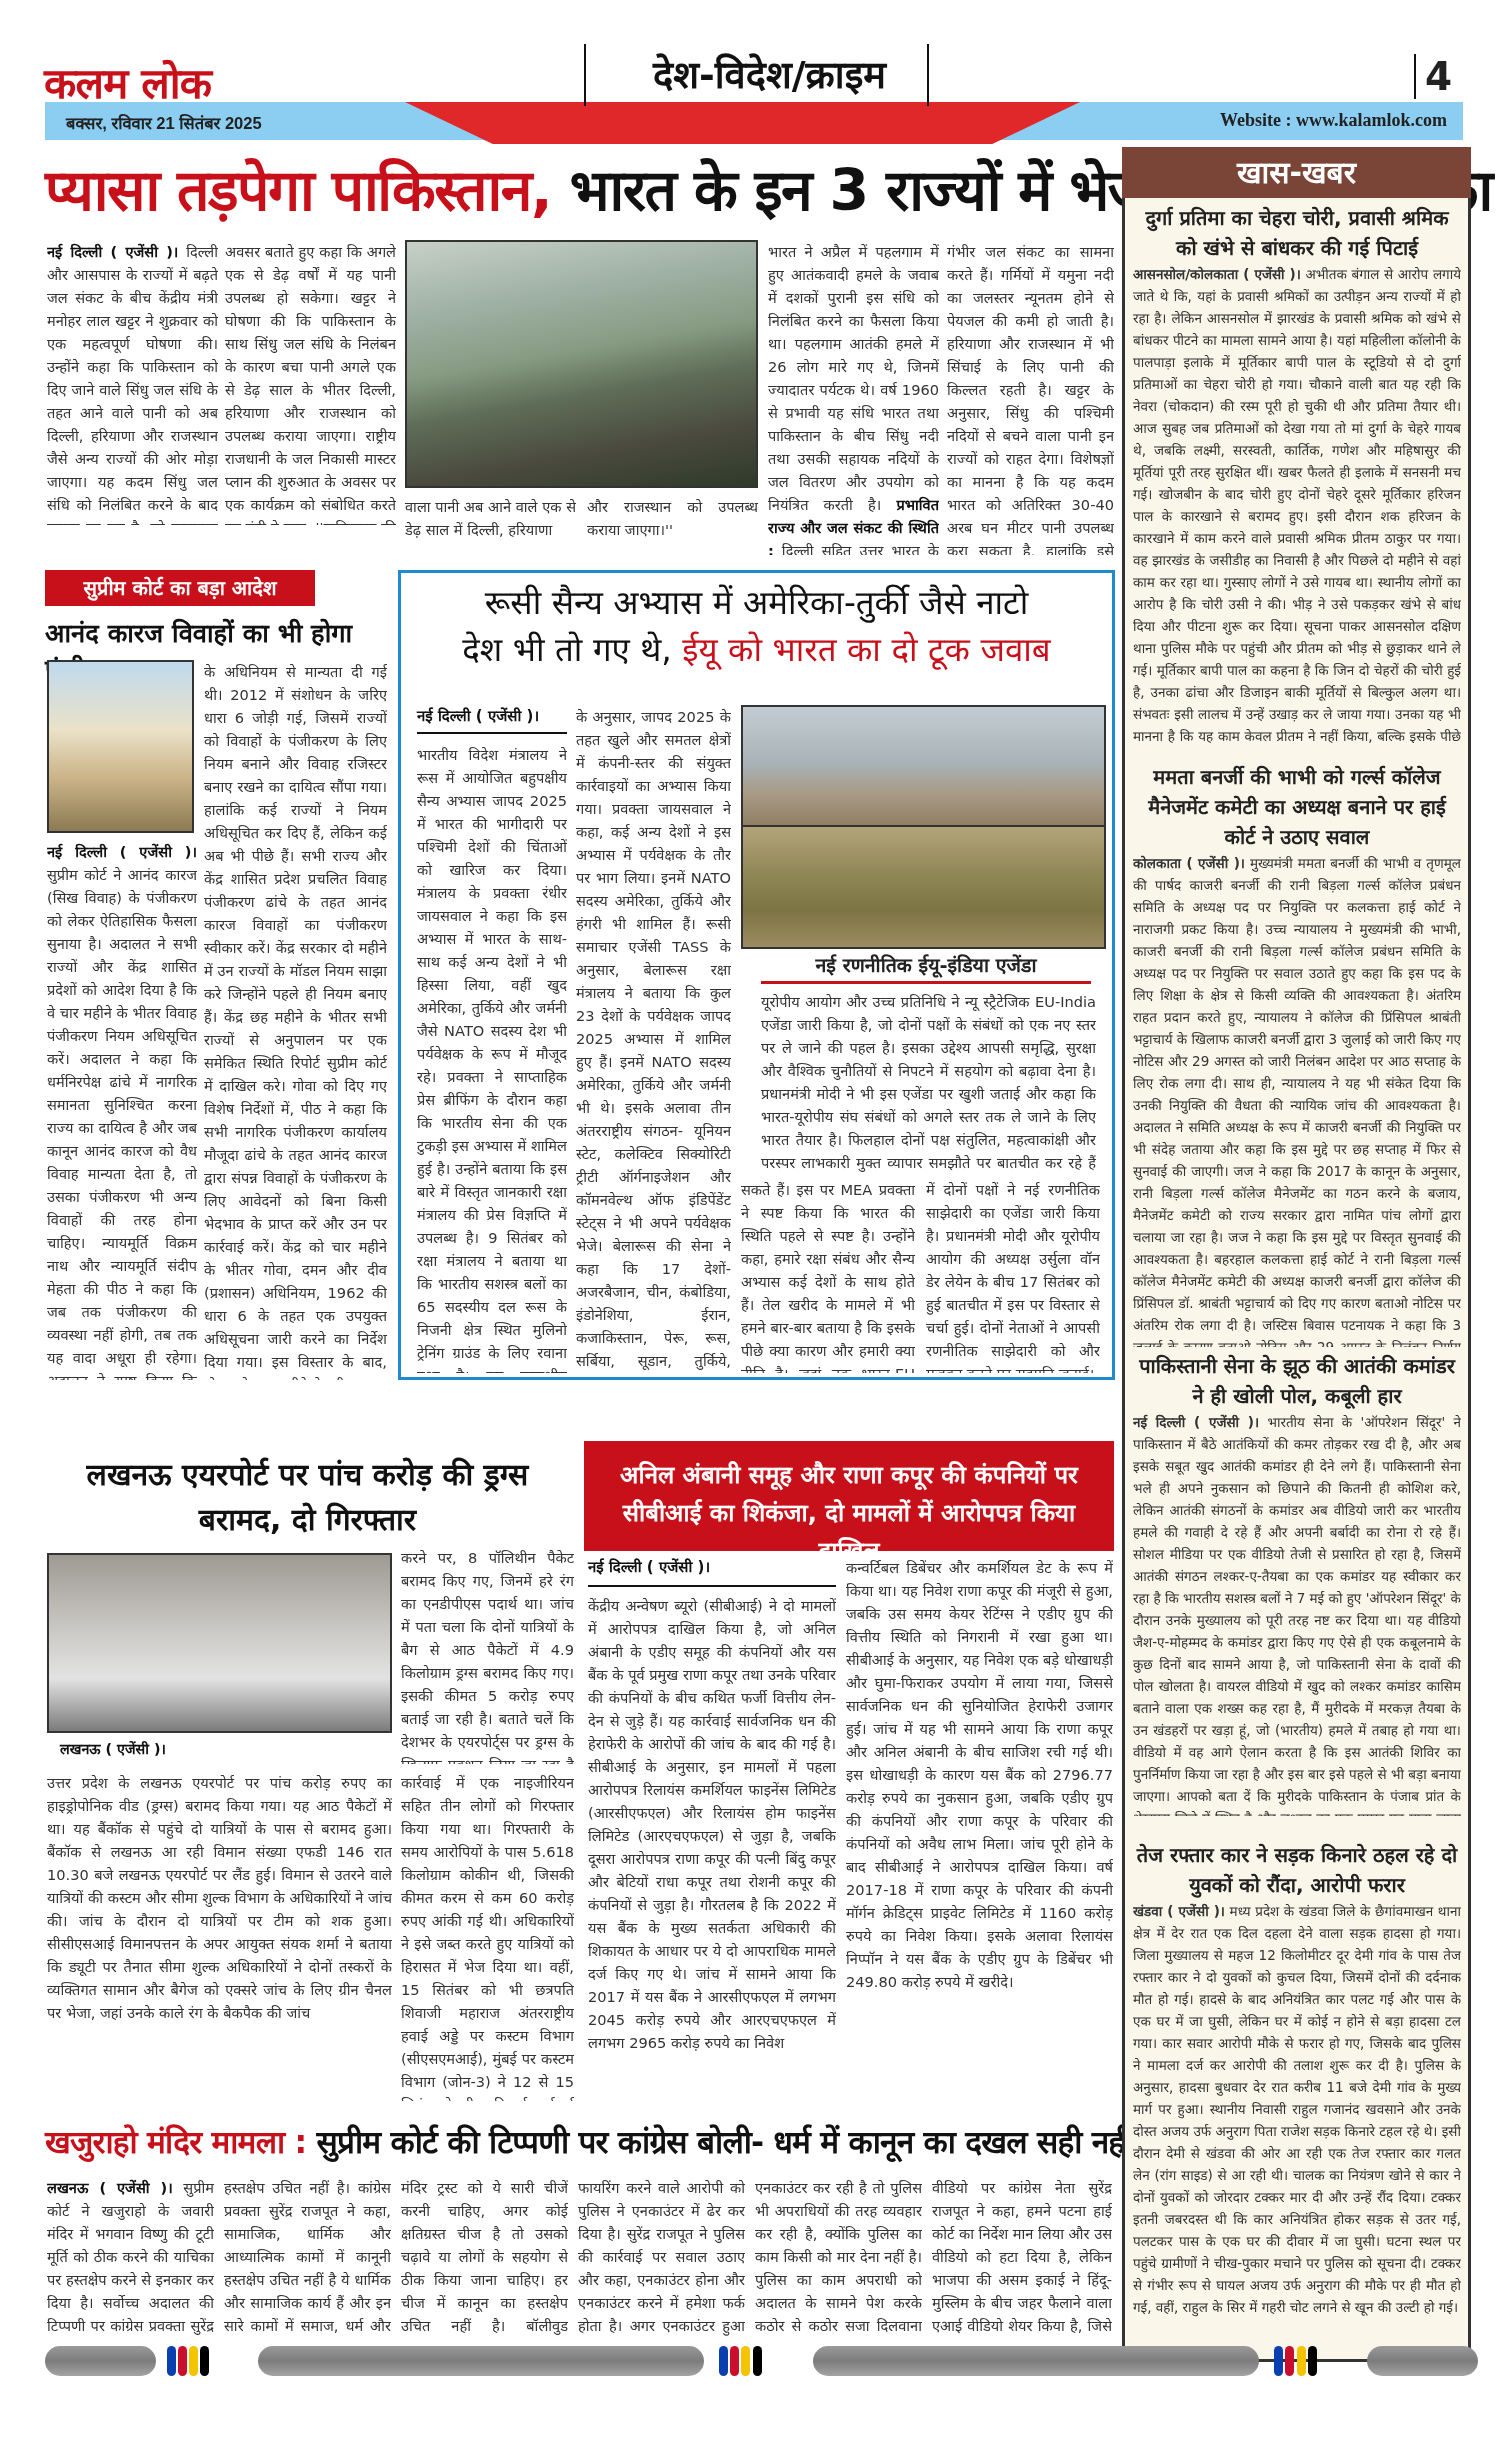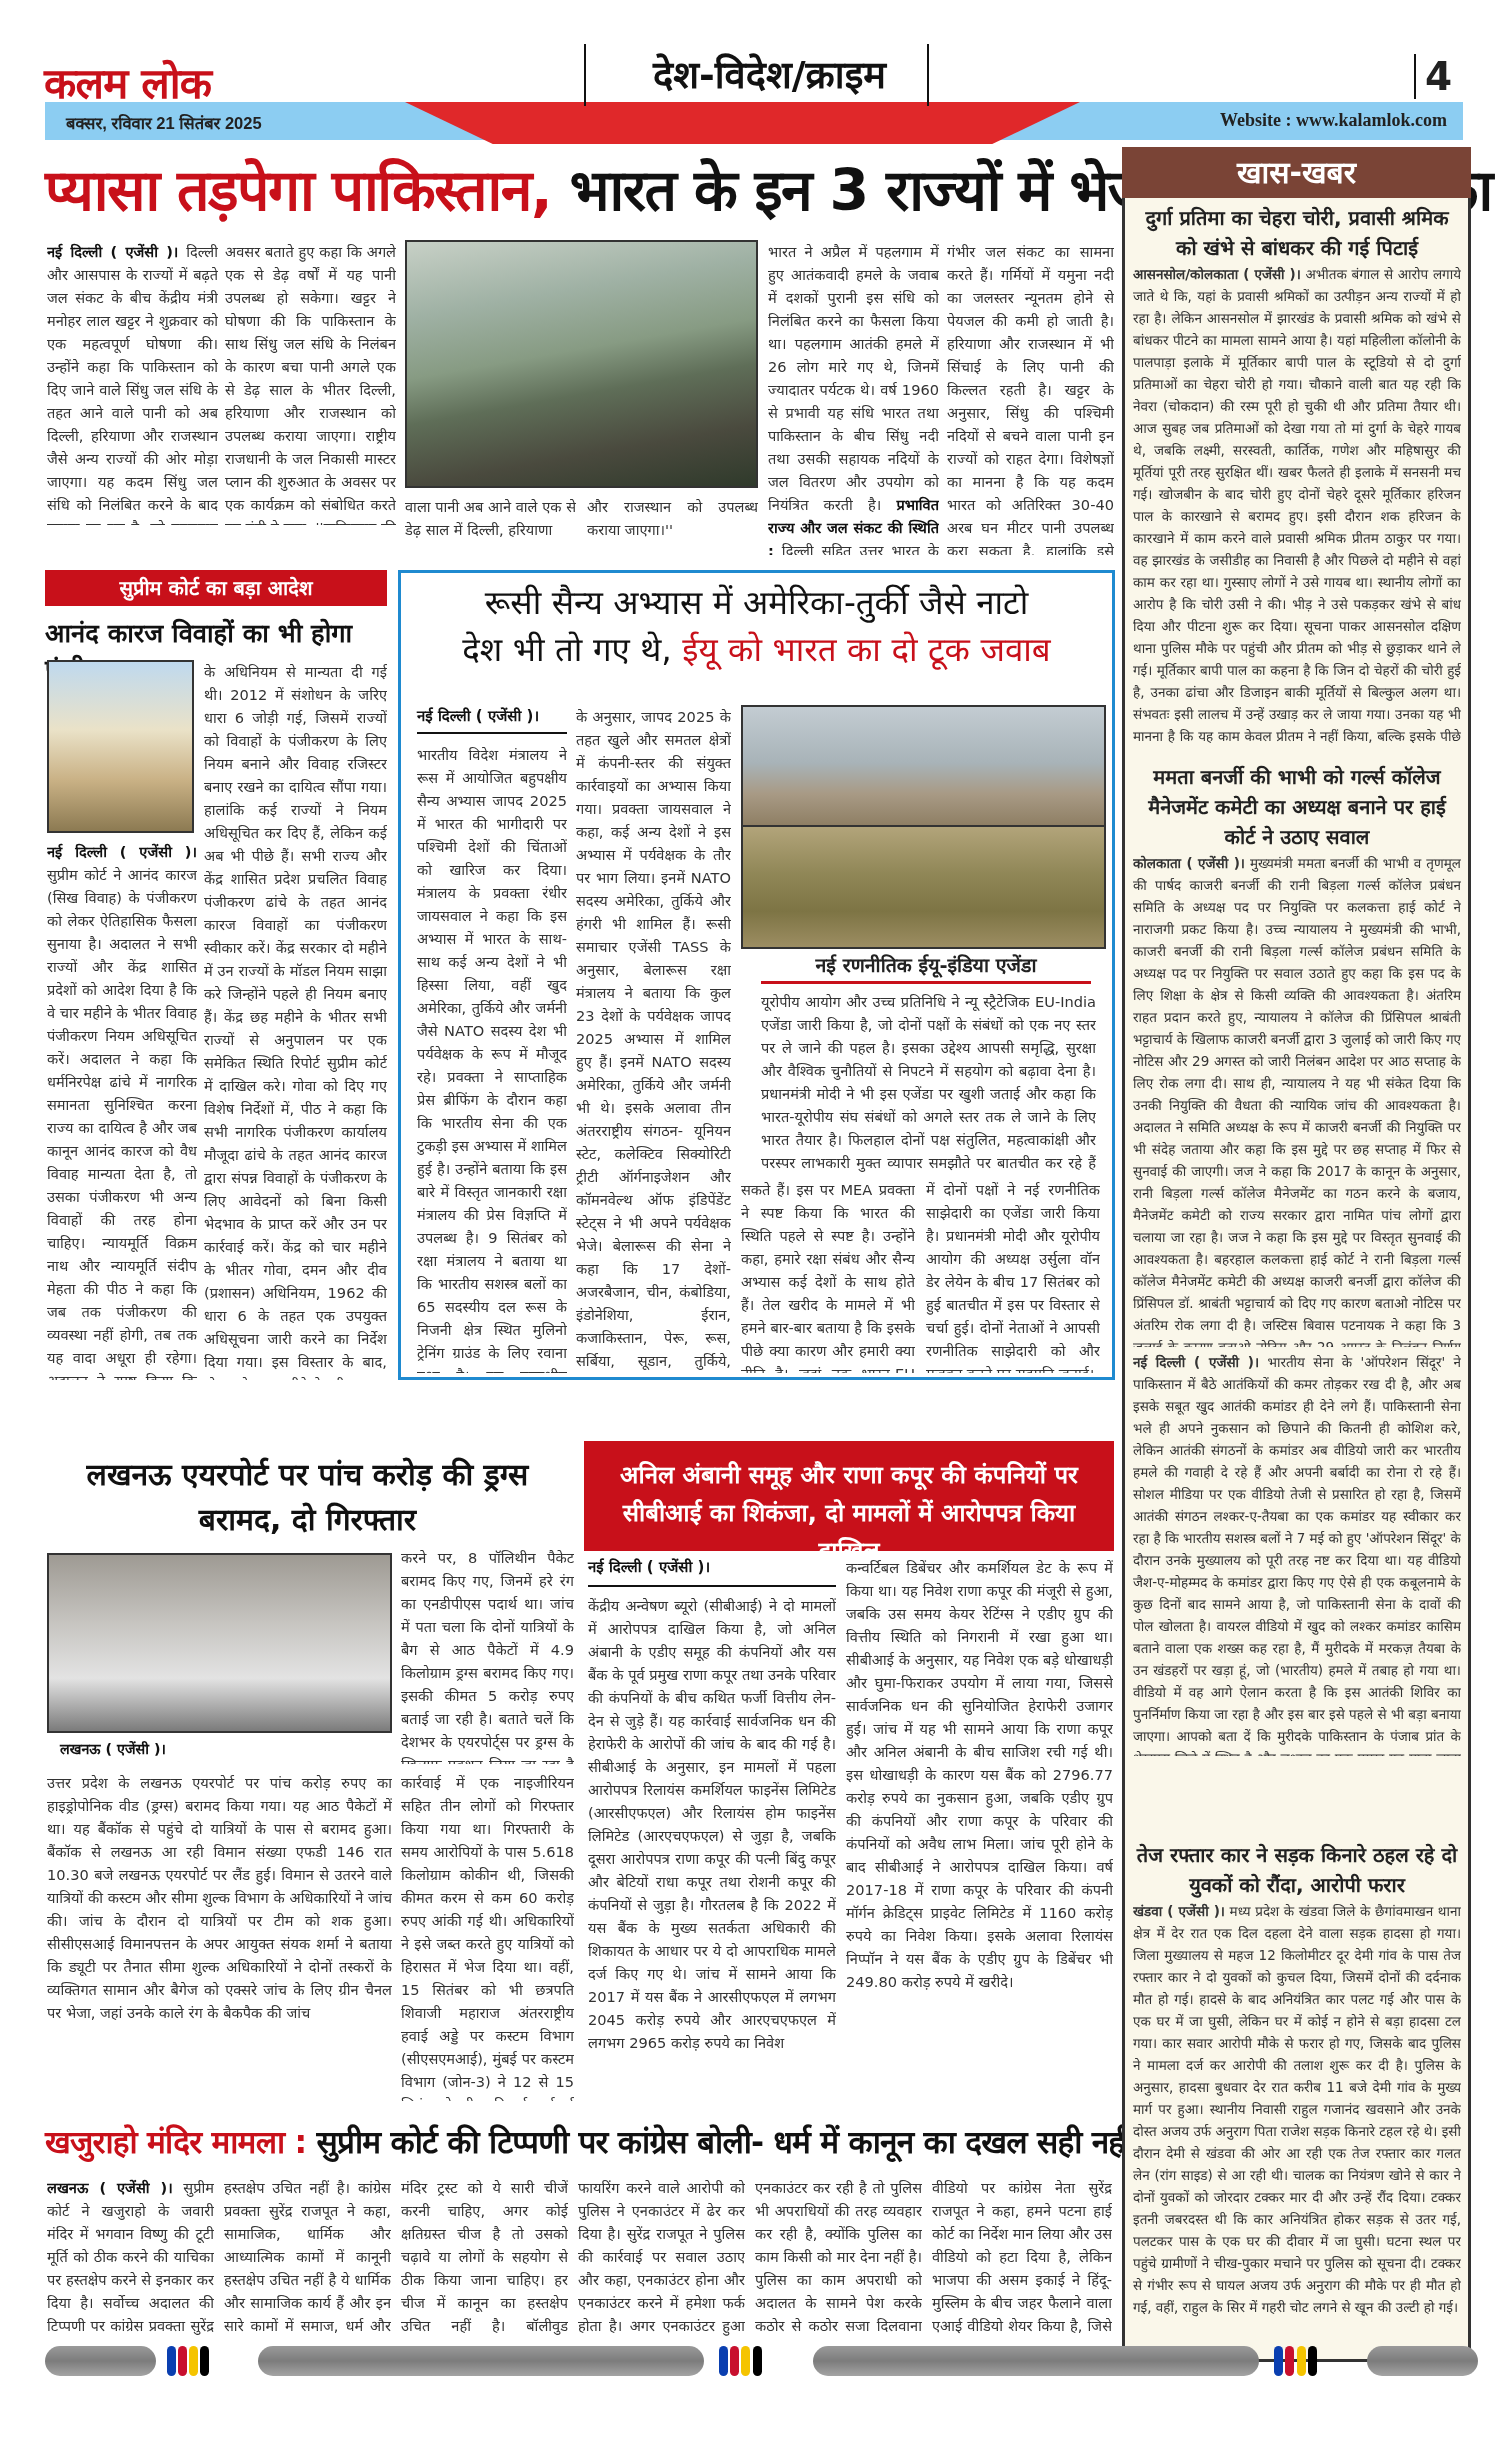--- a/index.html
+++ b/index.html
@@ -60,21 +60,21 @@
 <div class="abs photo photo-dam" style="left:405px; top:240px; width:353px; height:248px;"></div>
 <div class="abs col" style="left:405px; top:495px; width:171px; height:53px;">वाला पानी अब आने वाले एक से डेढ़ साल में दिल्ली, हरियाणा</div>
 <div class="abs col" style="left:587px; top:495px; width:171px; height:53px;">और राजस्थान को उपलब्ध कराया जाएगा।''</div>
 <div class="abs col" style="left:768px; top:240px; width:171px; height:315px;">
   <span>भारत ने अप्रैल में पहलगाम में हुए आतंकवादी हमले के जवाब में दशकों पुरानी इस संधि को निलंबित करने का फैसला किया था। पहलगाम आतंकी हमले में 26 लोग मारे गए थे, जिनमें ज्यादातर पर्यटक थे। वर्ष 1960 से प्रभावी यह संधि भारत तथा पाकिस्तान के बीच सिंधु नदी तथा उसकी सहायक नदियों के जल वितरण और उपयोग को नियंत्रित करती है।</span>
   <b>प्रभावित राज्य और जल संकट की स्थिति :</b>
   <span>दिल्ली सहित उत्तर भारत के कई राज्य</span>
 </div>
 <div class="abs col" style="left:947px; top:240px; width:167px; height:315px;">गंभीर जल संकट का सामना करते हैं। गर्मियों में यमुना नदी का जलस्तर न्यूनतम होने से पेयजल की कमी हो जाती है। हरियाणा और राजस्थान में भी सिंचाई के लिए पानी की किल्लत रहती है। खट्टर के अनुसार, सिंधु की पश्चिमी नदियों से बचने वाला पानी इन राज्यों को राहत देगा। विशेषज्ञों का मानना है कि यह कदम भारत को अतिरिक्त 30-40 अरब घन मीटर पानी उपलब्ध करा सकता है, हालांकि इसे स्टोर करने और वितरित करने के लिए बड़े पैमाने पर बुनियादी ढांचे की जरूरत होगी।</div>
 
-<div class="abs redbar" style="left:45px; top:570px; width:342px; height:36px; font-size:20px; line-height:36px;">सुप्रीम कोर्ट का बड़ा आदेश</div>
+<div class="abs redbar" style="left:45px; top:570px; width:270px; height:36px; font-size:20px; line-height:36px;">सुप्रीम कोर्ट का बड़ा आदेश</div>
 <div class="abs" style="left:45px; top:615px; width:345px; font-size:25.5px; font-weight:bold; color:#111; line-height:36px;">आनंद कारज विवाहों का भी होगा पंजीकरण</div>
 <div class="abs photo photo-court" style="left:47px; top:660px; width:147px; height:173px;"></div>
 <div class="abs col" style="left:47px; top:840px; width:150px; height:540px;">
   <b>नई दिल्ली ( एजेंसी )।</b>
   <span>सुप्रीम कोर्ट ने आनंद कारज (सिख विवाह) के पंजीकरण को लेकर ऐतिहासिक फैसला सुनाया है। अदालत ने सभी राज्यों और केंद्र शासित प्रदेशों को आदेश दिया है कि वे चार महीने के भीतर विवाह पंजीकरण नियम अधिसूचित करें। अदालत ने कहा कि धर्मनिरपेक्ष ढांचे में नागरिक समानता सुनिश्चित करना राज्य का दायित्व है और जब कानून आनंद कारज को वैध विवाह मान्यता देता है, तो उसका पंजीकरण भी अन्य विवाहों की तरह होना चाहिए। न्यायमूर्ति विक्रम नाथ और न्यायमूर्ति संदीप मेहता की पीठ ने कहा कि जब तक पंजीकरण की व्यवस्था नहीं होगी, तब तक यह वादा अधूरा ही रहेगा। अदालत ने स्पष्ट किया कि राज्य को किसी नागरिक की आस्था को विशेषाधिकार में बदलना चाहिए और न ही बाधा में। बता दें कि सिख परंपरा के आनंद कारज विवाह को 1909</span>
 </div>
 <div class="abs col" style="left:204px; top:660px; width:183px; height:720px;">के अधिनियम से मान्यता दी गई थी। 2012 में संशोधन के जरिए धारा 6 जोड़ी गई, जिसमें राज्यों को विवाहों के पंजीकरण के लिए नियम बनाने और विवाह रजिस्टर बनाए रखने का दायित्व सौंपा गया। हालांकि कई राज्यों ने नियम अधिसूचित कर दिए हैं, लेकिन कई अब भी पीछे हैं। सभी राज्य और केंद्र शासित प्रदेश प्रचलित विवाह पंजीकरण ढांचे के तहत आनंद कारज विवाहों का पंजीकरण स्वीकार करें। केंद्र सरकार दो महीने में उन राज्यों के मॉडल नियम साझा करे जिन्होंने पहले ही नियम बनाए हैं। केंद्र छह महीने के भीतर सभी राज्यों से अनुपालन पर एक समेकित स्थिति रिपोर्ट सुप्रीम कोर्ट में दाखिल करे। गोवा को दिए गए विशेष निर्देशों में, पीठ ने कहा कि सभी नागरिक पंजीकरण कार्यालय मौजूदा ढांचे के तहत आनंद कारज द्वारा संपन्न विवाहों के पंजीकरण के लिए आवेदनों को बिना किसी भेदभाव के प्राप्त करें और उन पर कार्रवाई करें। केंद्र को चार महीने के भीतर गोवा, दमन और दीव (प्रशासन) अधिनियम, 1962 की धारा 6 के तहत एक उपयुक्त अधिसूचना जारी करने का निर्देश दिया गया। इस विस्तार के बाद, गोवा को चार महीने के भीतर धारा 6 के तहत नियम अधिसूचित करने का आदेश दिया गया।</div>
 
 <div class="abs blue-box" style="left:398px; top:570px; width:717px; height:810px;"></div>
 <div class="abs" style="left:413px; top:579px; width:687px; text-align:center; font-size:33px; font-weight:normal; line-height:47px; color:#111;">
@@ -125,20 +125,21 @@
   <div class="side-title">दुर्गा प्रतिमा का चेहरा चोरी, प्रवासी श्रमिक को खंभे से बांधकर की गई पिटाई</div>
   <div class="side-text" style="height:480px;"><b>आसनसोल/कोलकाता ( एजेंसी )।</b> <span>अभीतक बंगाल से आरोप लगाये जाते थे कि, यहां के प्रवासी श्रमिकों का उत्पीड़न अन्य राज्यों में हो रहा है। लेकिन आसनसोल में झारखंड के प्रवासी श्रमिक को खंभे से बांधकर पीटने का मामला सामने आया है। यहां महिलीला कॉलोनी के पालपाड़ा इलाके में मूर्तिकार बापी पाल के स्टूडियो से दो दुर्गा प्रतिमाओं का चेहरा चोरी हो गया। चौकाने वाली बात यह रही कि नेवरा (चोकदान) की रस्म पूरी हो चुकी थी और प्रतिमा तैयार थी। आज सुबह जब प्रतिमाओं को देखा गया तो मां दुर्गा के चेहरे गायब थे, जबकि लक्ष्मी, सरस्वती, कार्तिक, गणेश और महिषासुर की मूर्तियां पूरी तरह सुरक्षित थीं। खबर फैलते ही इलाके में सनसनी मच गई। खोजबीन के बाद चोरी हुए दोनों चेहरे दूसरे मूर्तिकार हरिजन पाल के कारखाने से बरामद हुए। इसी दौरान शक हरिजन के कारखाने में काम करने वाले प्रवासी श्रमिक प्रीतम ठाकुर पर गया। वह झारखंड के जसीडीह का निवासी है और पिछले दो महीने से वहां काम कर रहा था। गुस्साए लोगों ने उसे गायब था। स्थानीय लोगों का आरोप है कि चोरी उसी ने की। भीड़ ने उसे पकड़कर खंभे से बांध दिया और पीटना शुरू कर दिया। सूचना पाकर आसनसोल दक्षिण थाना पुलिस मौके पर पहुंची और प्रीतम को भीड़ से छुड़ाकर थाने ले गई। मूर्तिकार बापी पाल का कहना है कि जिन दो चेहरों की चोरी हुई है, उनका ढांचा और डिजाइन बाकी मूर्तियों से बिल्कुल अलग था। संभवतः इसी लालच में उन्हें उखाड़ कर ले जाया गया। उनका यह भी मानना है कि यह काम केवल प्रीतम ने नहीं किया, बल्कि इसके पीछे और लोग शामिल हो सकते हैं।</span></div>
 </div>
 
 <div class="abs" style="left:1133px; top:762px; width:328px;">
   <div class="side-title">ममता बनर्जी की भाभी को गर्ल्स कॉलेज मैनेजमेंट कमेटी का अध्यक्ष बनाने पर हाई कोर्ट ने उठाए सवाल</div>
   <div class="side-text" style="height:495px;"><b>कोलकाता ( एजेंसी )।</b> <span>मुख्यमंत्री ममता बनर्जी की भाभी व तृणमूल की पार्षद काजरी बनर्जी की रानी बिड़ला गर्ल्स कॉलेज प्रबंधन समिति के अध्यक्ष पद पर नियुक्ति पर कलकत्ता हाई कोर्ट ने नाराजगी प्रकट किया है। उच्च न्यायालय ने मुख्यमंत्री की भाभी, काजरी बनर्जी की रानी बिड़ला गर्ल्स कॉलेज प्रबंधन समिति के अध्यक्ष पद पर नियुक्ति पर सवाल उठाते हुए कहा कि इस पद के लिए शिक्षा के क्षेत्र से किसी व्यक्ति की आवश्यकता है। अंतरिम राहत प्रदान करते हुए, न्यायालय ने कॉलेज की प्रिंसिपल श्राबंती भट्टाचार्य के खिलाफ काजरी बनर्जी द्वारा 3 जुलाई को जारी किए गए नोटिस और 29 अगस्त को जारी निलंबन आदेश पर आठ सप्ताह के लिए रोक लगा दी। साथ ही, न्यायालय ने यह भी संकेत दिया कि उनकी नियुक्ति की वैधता की न्यायिक जांच की आवश्यकता है। अदालत ने समिति अध्यक्ष के रूप में काजरी बनर्जी की नियुक्ति पर भी संदेह जताया और कहा कि इस मुद्दे पर छह सप्ताह में फिर से सुनवाई की जाएगी। जज ने कहा कि 2017 के कानून के अनुसार, रानी बिड़ला गर्ल्स कॉलेज मैनेजमेंट का गठन करने के बजाय, मैनेजमेंट कमेटी को राज्य सरकार द्वारा नामित पांच लोगों द्वारा चलाया जा रहा है। जज ने कहा कि इस मुद्दे पर विस्तृत सुनवाई की आवश्यकता है। बहरहाल कलकत्ता हाई कोर्ट ने रानी बिड़ला गर्ल्स कॉलेज मैनेजमेंट कमेटी की अध्यक्ष काजरी बनर्जी द्वारा कॉलेज की प्रिंसिपल डॉ. श्राबंती भट्टाचार्य को दिए गए कारण बताओ नोटिस पर अंतरिम रोक लगा दी है। जस्टिस बिवास पटनायक ने कहा कि 3 जुलाई के कारण बताओ नोटिस और 29 अगस्त के निलंबन निर्णय पर आठ सप्ताह के लिए रोक रहेगी।</span></div>
 </div>
 
 <div class="abs" style="left:1133px; top:1351px; width:328px;">
+  <div class="side-title">पाकिस्तानी सेना के झूठ की आतंकी कमांडर ने ही खोली पोल, कबूली हार</div>
   <div class="side-text" style="height:405px;"><b>नई दिल्ली ( एजेंसी )।</b> <span>भारतीय सेना के 'ऑपरेशन सिंदूर' ने पाकिस्तान में बैठे आतंकियों की कमर तोड़कर रख दी है, और अब इसके सबूत खुद आतंकी कमांडर ही देने लगे हैं। पाकिस्तानी सेना भले ही अपने नुकसान को छिपाने की कितनी ही कोशिश करे, लेकिन आतंकी संगठनों के कमांडर अब वीडियो जारी कर भारतीय हमले की गवाही दे रहे हैं और अपनी बर्बादी का रोना रो रहे हैं। सोशल मीडिया पर एक वीडियो तेजी से प्रसारित हो रहा है, जिसमें आतंकी संगठन लश्कर-ए-तैयबा का एक कमांडर यह स्वीकार कर रहा है कि भारतीय सशस्त्र बलों ने 7 मई को हुए 'ऑपरेशन सिंदूर' के दौरान उनके मुख्यालय को पूरी तरह नष्ट कर दिया था। यह वीडियो जैश-ए-मोहम्मद के कमांडर द्वारा किए गए ऐसे ही एक कबूलनामे के कुछ दिनों बाद सामने आया है, जो पाकिस्तानी सेना के दावों की पोल खोलता है। वायरल वीडियो में खुद को लश्कर कमांडर कासिम बताने वाला एक शख्स कह रहा है, मैं मुरीदके में मरकज़ तैयबा के उन खंडहरों पर खड़ा हूं, जो (भारतीय) हमले में तबाह हो गया था। वीडियो में वह आगे ऐलान करता है कि इस आतंकी शिविर का पुनर्निर्माण किया जा रहा है और इस बार इसे पहले से भी बड़ा बनाया जाएगा। आपको बता दें कि मुरीदके पाकिस्तान के पंजाब प्रांत के शेखपुरा जिले में स्थित है और लश्कर का एक प्रमुख गढ़ माना जाता है।</span></div>
 </div>
 
 <div class="abs" style="left:1133px; top:1840px; width:328px;">
   <div class="side-title">तेज रफ्तार कार ने सड़क किनारे ठहल रहे दो युवकों को रौंदा, आरोपी फरार</div>
   <div class="side-text" style="height:435px;"><b>खंडवा ( एजेंसी )।</b> <span>मध्य प्रदेश के खंडवा जिले के छैगांवमाखन थाना क्षेत्र में देर रात एक दिल दहला देने वाला सड़क हादसा हो गया। जिला मुख्यालय से महज 12 किलोमीटर दूर देमी गांव के पास तेज रफ्तार कार ने दो युवकों को कुचल दिया, जिसमें दोनों की दर्दनाक मौत हो गई। हादसे के बाद अनियंत्रित कार पलट गई और पास के एक घर में जा घुसी, लेकिन घर में कोई न होने से बड़ा हादसा टल गया। कार सवार आरोपी मौके से फरार हो गए, जिसके बाद पुलिस ने मामला दर्ज कर आरोपी की तलाश शुरू कर दी है। पुलिस के अनुसार, हादसा बुधवार देर रात करीब 11 बजे देमी गांव के मुख्य मार्ग पर हुआ। स्थानीय निवासी राहुल गजानंद खवसाने और उनके दोस्त अजय उर्फ अनुराग पिता राजेश सड़क किनारे टहल रहे थे। इसी दौरान देमी से खंडवा की ओर आ रही एक तेज रफ्तार कार गलत लेन (रांग साइड) से आ रही थी। चालक का नियंत्रण खोने से कार ने दोनों युवकों को जोरदार टक्कर मार दी और उन्हें रौंद दिया। टक्कर इतनी जबरदस्त थी कि कार अनियंत्रित होकर सड़क से उतर गई, पलटकर पास के एक घर की दीवार में जा घुसी। घटना स्थल पर पहुंचे ग्रामीणों ने चीख-पुकार मचाने पर पुलिस को सूचना दी। टक्कर से गंभीर रूप से घायल अजय उर्फ अनुराग की मौके पर ही मौत हो गई, वहीं, राहुल के सिर में गहरी चोट लगने से खून की उल्टी हो गई।</span></div>
 </div>
 
 <div class="abs footer-bar" style="left:45px; width:111px;"></div>
 <div class="abs dot" style="left:167px; background:#0a3fb0;"></div>

